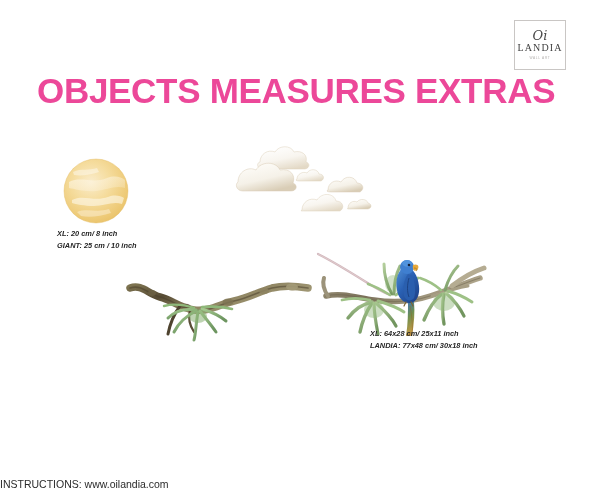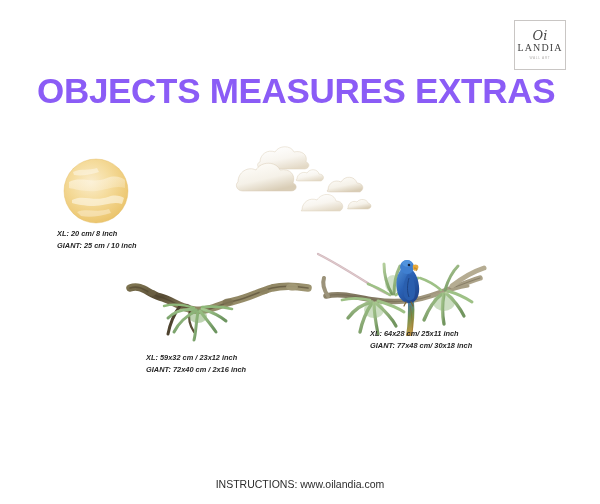--- a/index.html
+++ b/index.html
@@ -47,21 +47,21 @@
     margin-top:4px;
     line-height:1;
   }
 
   
   .title{
     position:absolute; left:37px; top:71px;
     font-size:35px;
     font-weight:bold;
     letter-spacing:-0.3px;
-    color:#8b5cf6;
+    color:#ec4899;
     font-family:"Liberation Sans", sans-serif;
     white-space:nowrap;
   }
 
   
   .caption{
     position:absolute;
     font-family:"Liberation Sans", sans-serif;
     font-size:7.4px;
     font-weight:bold;
@@ -70,21 +70,20 @@
     white-space:nowrap;
   }
   .caption div{display:block;font-style:italic;}
   .cap-sun{left:57px;   top:228px;}
   .cap-branch{left:146px; top:352px;}
   .cap-parrot{left:370px; top:328px;}
 
   
   .footer{
     position:absolute;left:0;top:478px;width:600px;
-    text-align:center;
     font-size:10.5px;
     color:#2b2b2b;
     font-family:"Liberation Sans", sans-serif;
   }
 
   
   .art{position:absolute;}
   .art svg{display:block;overflow:visible;}
   .art-sun{left:63px;  top:158px; width:66px;  height:66px;}
   .art-clouds{left:236px; top:142px; width:140px; height:85px;}
@@ -292,25 +291,21 @@
         <path d="M94 54 L92 58 M99 54 L101 58" stroke="#7a6334" stroke-width="1.2" stroke-linecap="round"></path>
       </g>
     </svg>
   </div>
 
   <div class="caption cap-sun">
     <div>XL: 20 cm/ 8 inch</div>
     <div>GIANT: 25 cm / 10 inch</div>
   </div>
 
-  <div class="caption cap-branch">
-    <div>XL: 59x32 cm /  23x12 inch</div>
-    <div>GIANT: 72x40 cm / 2x16 inch</div>
-  </div>
 
   <div class="caption cap-parrot">
     <div>XL: 64x28 cm/ 25x11 inch</div>
-    <div>GIANT: 77x48 cm/ 30x18 inch</div>
+    <div>LANDIA: 77x48 cm/ 30x18 inch</div>
   </div>
 
   <div class="footer">INSTRUCTIONS: www.oilandia.com</div>
 
 </div>
 
 </body></html>

